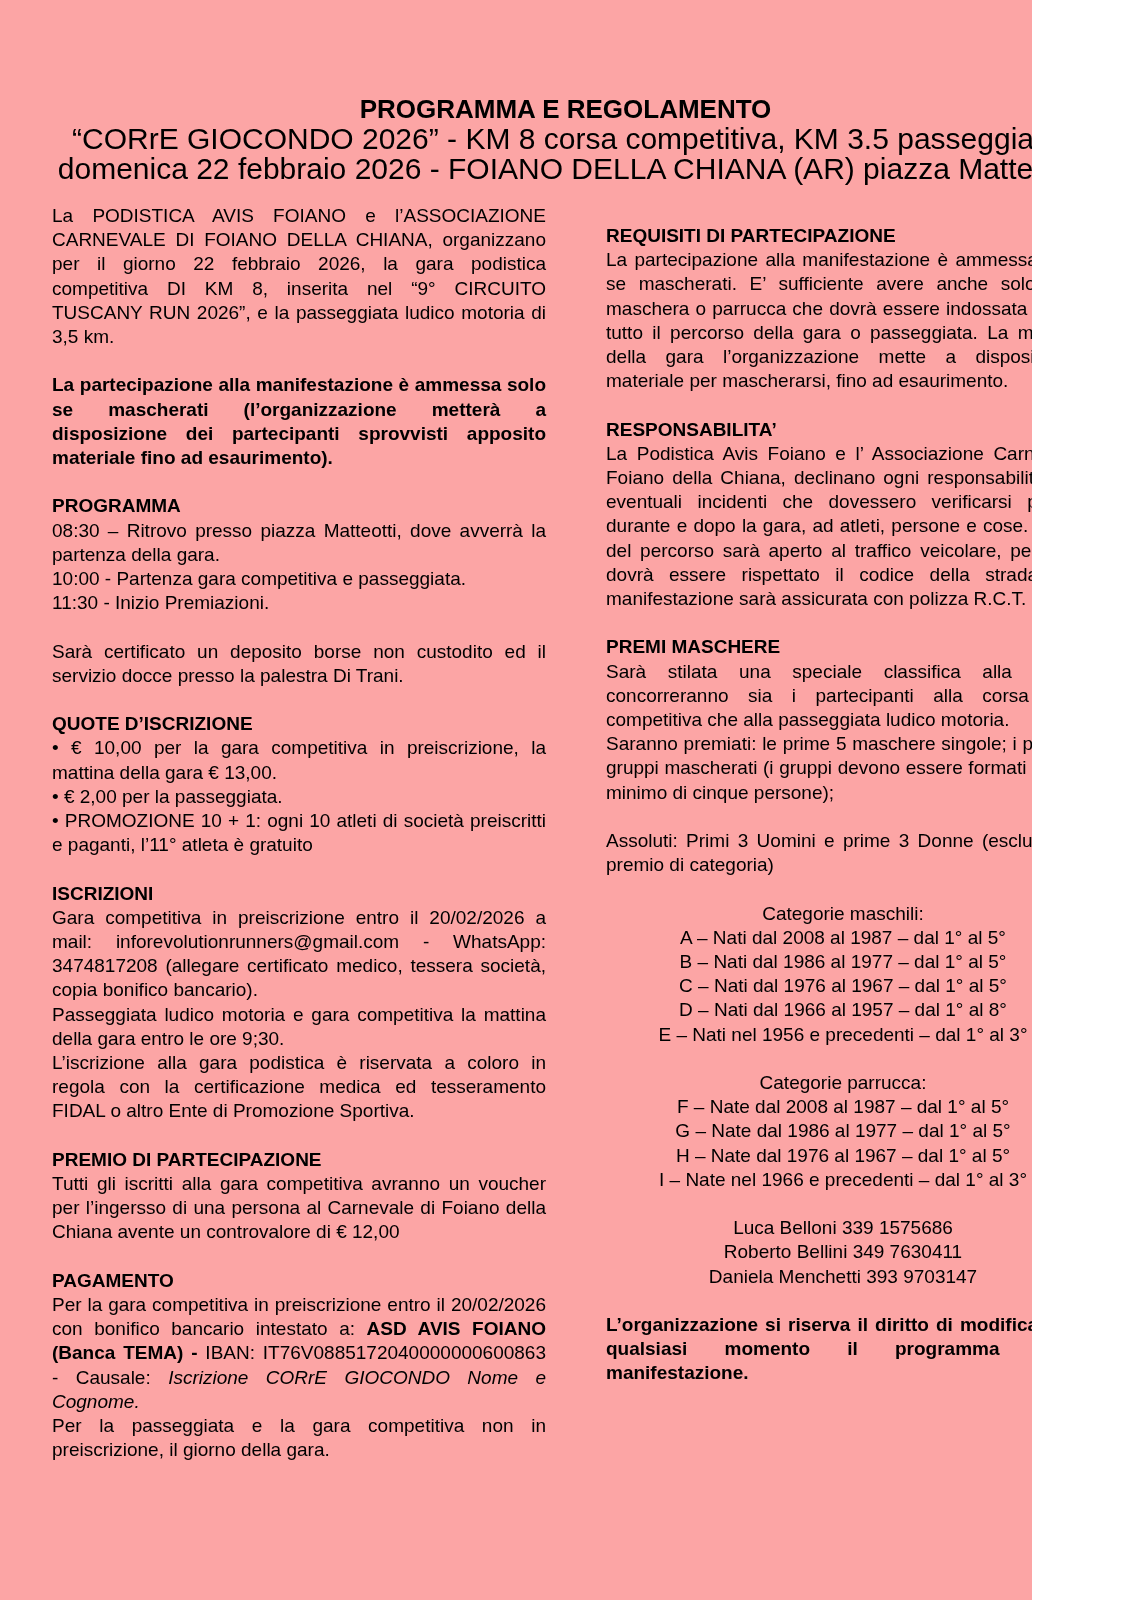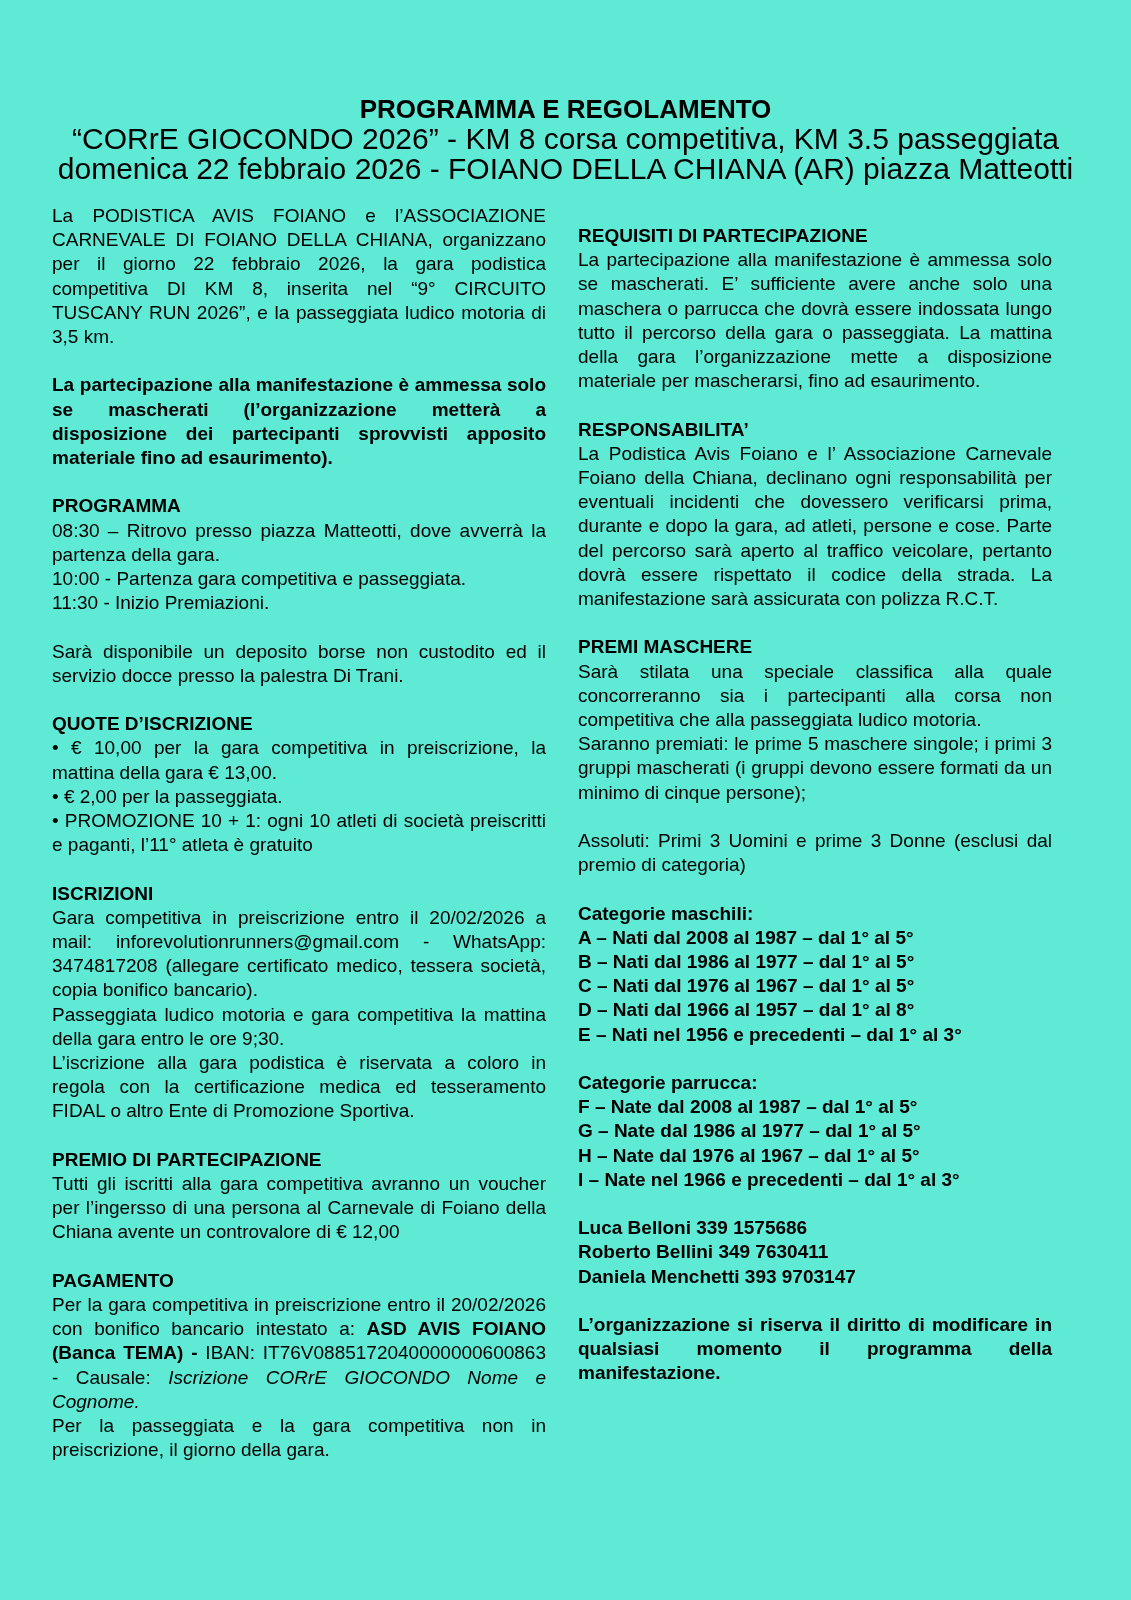--- a/index.html
+++ b/index.html
@@ -2,23 +2,23 @@
 <html><head>
 <meta charset="utf-8">
 <style>
   html, body {
     margin: 0;
     padding: 0;
     background: #ffffff;
   }
   .page {
     position: relative;
-    width: 1131px;
+    width: 1032px;
     height: 1600px;
-    background: #5eead4;
+    background: #fca5a5;
     color: #000000;
     font-family: "Liberation Sans", "DejaVu Sans", sans-serif;
     overflow: hidden;
   }
   .doc-header {
     position: absolute;
     top: 94px;
     left: 0;
     width: 1131px;
     text-align: center;
@@ -31,26 +31,26 @@
   .doc-subtitle {
     font-size: 30px;
     font-weight: normal;
   }
   .col {
     position: absolute;
     font-size: 19px;
     line-height: 24.2px;
   }
   .col-left  { left: 52px;  top: 204px; width: 494px; }
-  .col-right { left: 578px; top: 224px; width: 474px; }
+  .col-right { left: 606px; top: 224px; width: 474px; }
   .col p {
     margin: 0;
     text-align: justify;
   }
-  .col p.line { text-align: left; font-weight: bold; }
+  .col p.line { text-align: center; }
   .h {
     margin: 0;
     font-weight: bold;
     font-size: 19px;
     line-height: 24.2px;
     text-align: left;
   }
   .gap { height: 24.2px; }
   .bold { font-weight: bold; }
   .italic { font-style: italic; }
@@ -72,21 +72,21 @@
 
     <p class="bold">La partecipazione alla manifestazione è ammessa solo se mascherati (l’organizzazione metterà a disposizione dei partecipanti sprovvisti apposito materiale fino ad esaurimento).</p>
     <div class="gap"></div>
 
     <p class="h">PROGRAMMA</p>
     <p>08:30 – Ritrovo presso piazza Matteotti, dove avverrà la partenza della gara.</p>
     <p>10:00 - Partenza gara competitiva e passeggiata.</p>
     <p>11:30 - Inizio Premiazioni.</p>
     <div class="gap"></div>
 
-    <p>Sarà disponibile un deposito borse non custodito ed il servizio docce presso la palestra Di Trani.</p>
+    <p>Sarà certificato un deposito borse non custodito ed il servizio docce presso la palestra Di Trani.</p>
     <div class="gap"></div>
 
     <p class="h">QUOTE D’ISCRIZIONE</p>
     <p>• € 10,00 per la gara competitiva in preiscrizione, la mattina della gara € 13,00.</p>
     <p>• € 2,00 per la passeggiata.</p>
     <p>• PROMOZIONE 10 + 1: ogni 10 atleti di società preiscritti e paganti, l’11° atleta è gratuito</p>
     <div class="gap"></div>
 
     <p class="h">ISCRIZIONI</p>
     <p>Gara competitiva in preiscrizione entro il 20/02/2026 a mail: inforevolutionrunners@gmail.com - WhatsApp: 3474817208 (allegare certificato medico, tessera società, copia bonifico bancario).</p>

